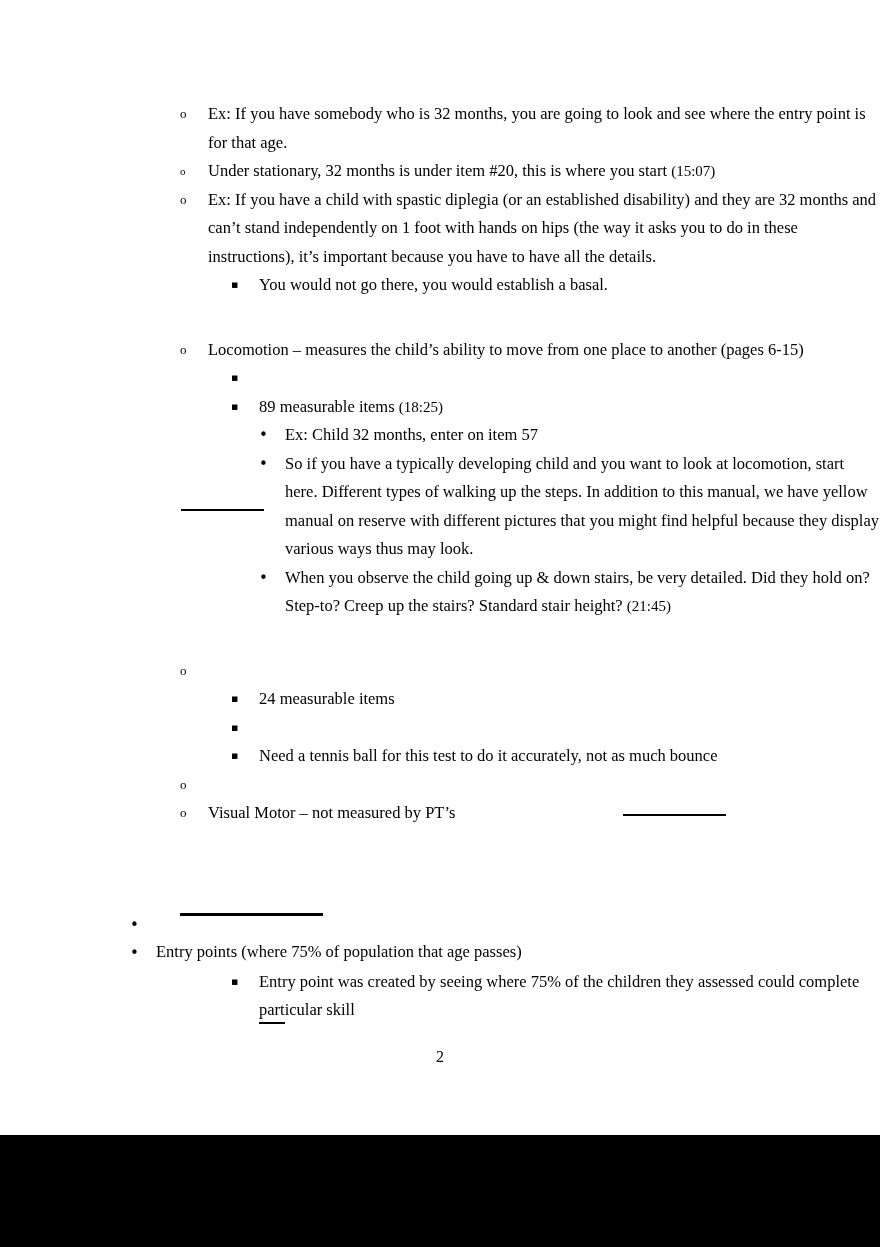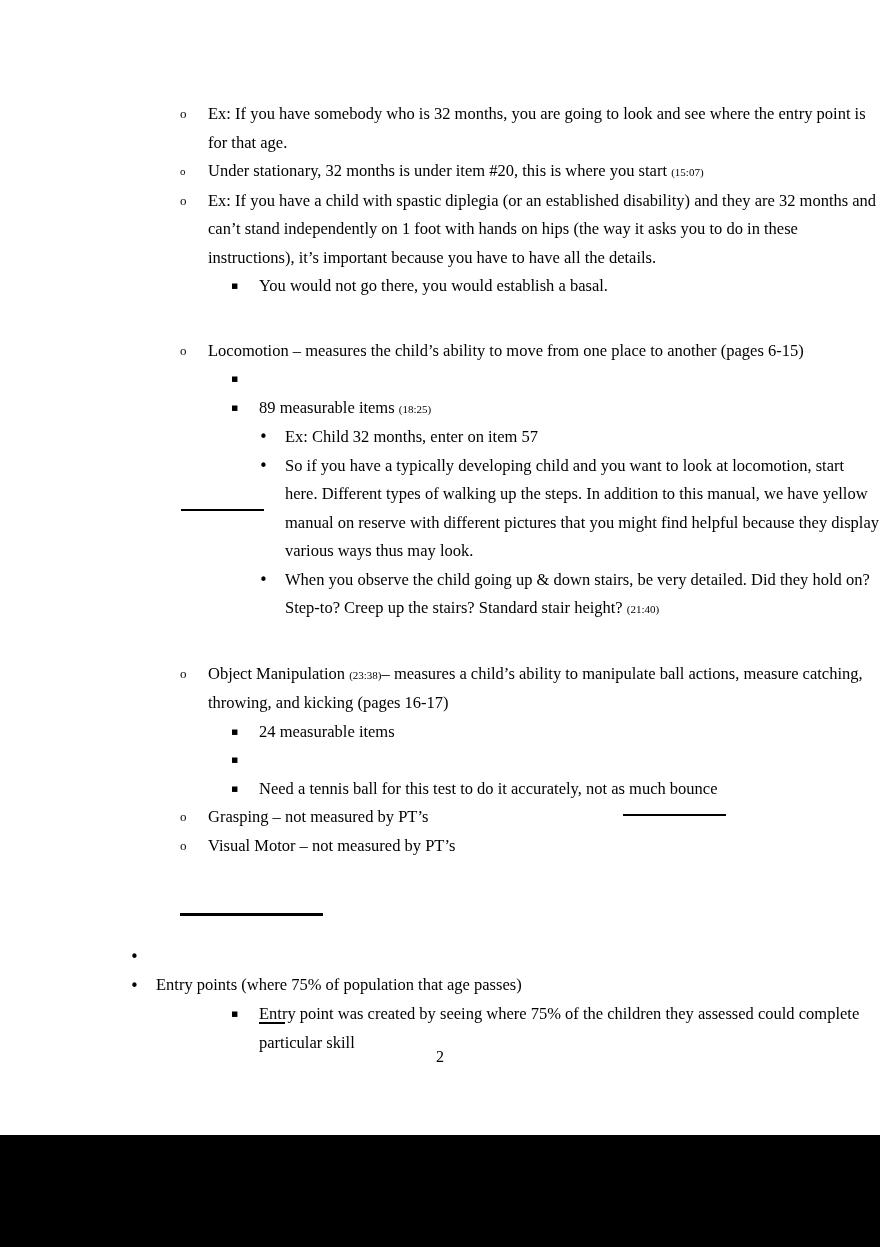--- a/index.html
+++ b/index.html
@@ -60,21 +60,21 @@
   .lvl-o .bullet { width: 28px; font-size: 13px; }
   .lvl-sq  { padding-left: 231px; }
   .lvl-sq .bullet { width: 28px; font-size: 11px; }
   .lvl-dot { padding-left: 259px; }
   .lvl-dot .bullet { width: 26px; font-size: 15px; }
   .lvl-top { padding-left: 130px; }
   .lvl-top .bullet { width: 26px; font-size: 15px; }
 
   .b { font-weight: normal; }
   .ts {
-    font-size: 11px;
+    font-size: 15px;
     vertical-align: baseline;
   }
   .gap-lg { height: 36px; }
 
   .pagenum {
     position: absolute;
     top: 1048px;
     left: 0;
     width: 880px;
     text-align: center;
@@ -146,47 +146,45 @@
       <span class="text">Ex: Child 32 months, enter on item 57</span>
     </div>
 
     <div class="row lvl-dot">
       <span class="bullet dot-glyph">•</span>
       <span class="text">So if you have a typically developing child and you want to look at locomotion, start here. Different types of walking up the steps. In addition to this manual, we have yellow manual on reserve with different pictures that you might find helpful because they display various ways thus may look.</span>
     </div>
 
     <div class="row lvl-dot">
       <span class="bullet dot-glyph">•</span>
-      <span class="text"><span>When you observe the child going up &amp; down stairs, be very detailed. Did they hold on? Step-to? Creep up the stairs? Standard stair height? </span><span class="ts">(21:40)</span></span>
+      <span class="text"><span>When you observe the child going up &amp; down stairs, be very detailed. Did they hold on? Step-to? Creep up the stairs? Standard stair height? </span><span class="ts">(21:45)</span></span>
     </div>
 
     <div class="gap-lg"></div>
 
     <div class="row lvl-o">
       <span class="bullet o-glyph">o</span>
-      <span class="text"><span class="b">Object Manipulation </span><span class="ts">(23:38)</span><span>– measures a  child’s ability to manipulate ball actions, measure catching, throwing, and kicking (pages 16-17)</span></span>
     </div>
 
     <div class="row lvl-sq">
       <span class="bullet sq-glyph">▪</span>
       <span class="text b">24 measurable items</span>
     </div>
 
     <div class="row lvl-sq">
       <span class="bullet sq-glyph">▪</span>
     </div>
 
     <div class="row lvl-sq">
       <span class="bullet sq-glyph">▪</span>
       <span class="text b">Need a tennis ball for this test to do it accurately, not as much bounce</span>
     </div>
 
     <div class="row lvl-o">
       <span class="bullet o-glyph">o</span>
-      <span class="text">Grasping – not measured by PT’s</span>
     </div>
 
     <div class="row lvl-o">
       <span class="bullet o-glyph">o</span>
       <span class="text">Visual Motor – not measured by PT’s</span>
     </div>
 
     <div style="height:83px"></div>
 
     <div class="row lvl-top">

